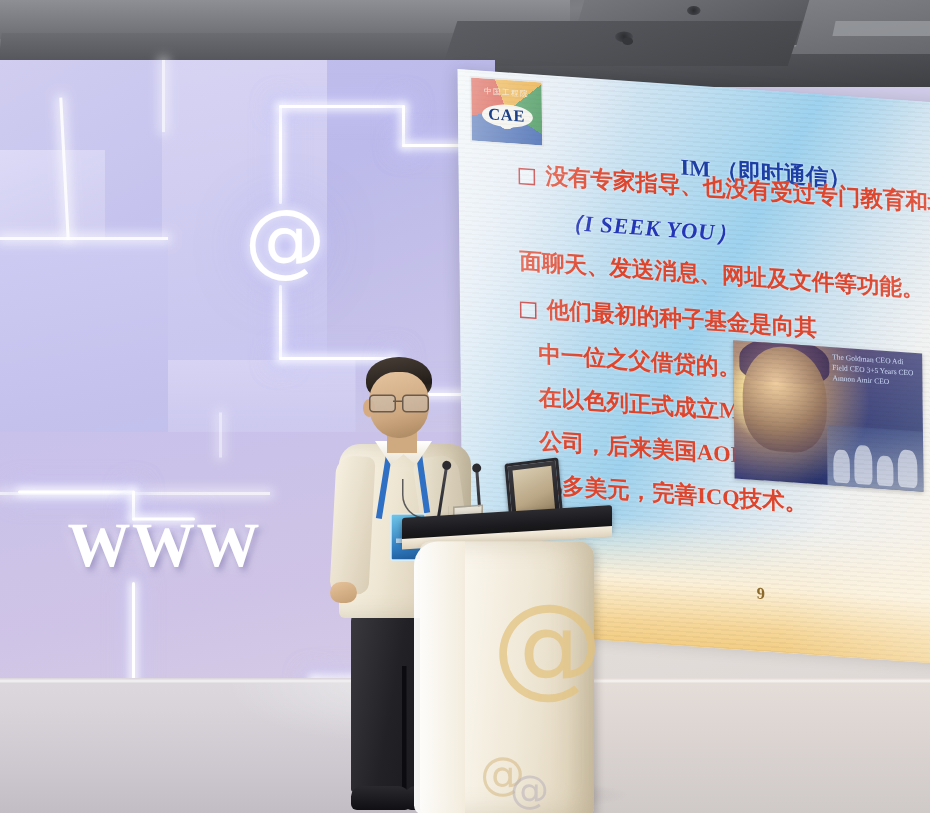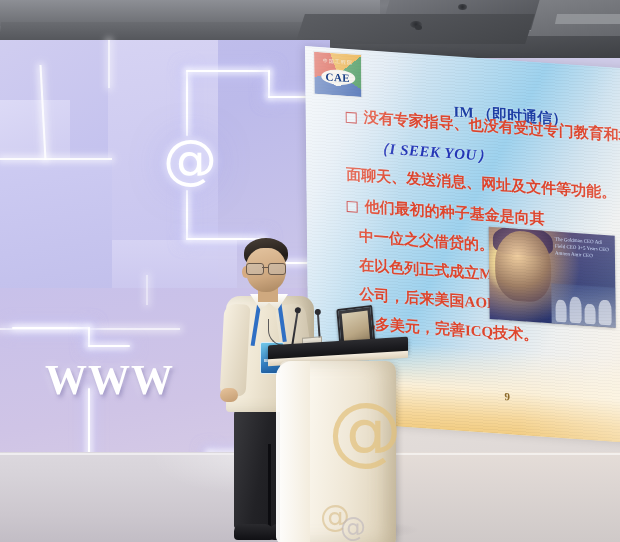--- a/index.html
+++ b/index.html
@@ -85,21 +85,21 @@
   .n15{left:208px;top:412px;width:56px;height:2px;}
 
   .at-sign{
     position:absolute;left:163px;top:90px;
     width:48px;height:60px;line-height:60px;text-align:center;
     font-family:"DejaVu Sans", sans-serif;font-size:54px;font-weight:400;
     color:#ffffff;
     text-shadow:0 0 8px rgba(255,255,255,.95),0 0 20px rgba(190,190,255,.8),0 0 34px rgba(160,160,240,.5);
   }
   .www{
-    position:absolute;left:45px;top:316px;
+    position:absolute;left:45px;top:300px;
     font-family:"Liberation Serif", serif;font-size:42px;font-weight:700;
     letter-spacing:1px;color:#ffffff;
     text-shadow:2px 3px 4px rgba(120,110,170,.55),0 0 10px rgba(255,255,255,.45);
   }
 
   
   .screen{
     position:absolute;left:305px;top:46px;width:330px;height:374px;
     background:linear-gradient(118deg,#eef3f6 0%,#dfeaf4 16%,#b9dcf0 34%,#9ed2ee 46%,#cfe3f0 60%,#eef0f0 74%,#f4efe6 86%,#f6e7c8 100%);
     transform:skewY(4.6deg) rotate(-0.6deg);

